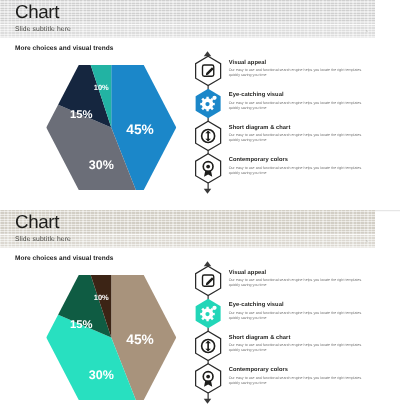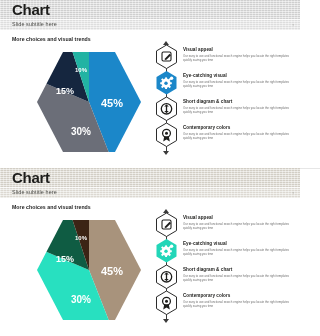--- a/index.html
+++ b/index.html
@@ -20,21 +20,21 @@
       repeating-linear-gradient(90deg, rgba(255,255,255,.35) 0 1px, rgba(0,0,0,.015) 1px 3px);
   }
   .hdr.warm{
     background:#d9d5cc;
     background-image:
       repeating-linear-gradient(0deg, rgba(255,255,255,.5) 0 1px, rgba(0,0,0,.02) 1px 2px),
       repeating-linear-gradient(90deg, rgba(255,255,255,.35) 0 1px, rgba(0,0,0,.015) 1px 3px);
   }
   .hdr-title{
     position:absolute;left:12px;top:0px;
-    font-size:15px;font-weight:bold;color:#1d1d1b;
+    font-size:15px;font-weight:normal;color:#1d1d1b;
     letter-spacing:-0.3px;line-height:19px;
   }
   .subbar{
     position:absolute;left:0;right:0;top:19px;height:11px;
     background:rgba(255,255,255,.30);
     border-top:1px solid rgba(255,255,255,.65);
   }
   .subbar.warm{background:rgba(255,255,255,.22);}
   .sub-text{
     position:absolute;left:12px;top:20px;

